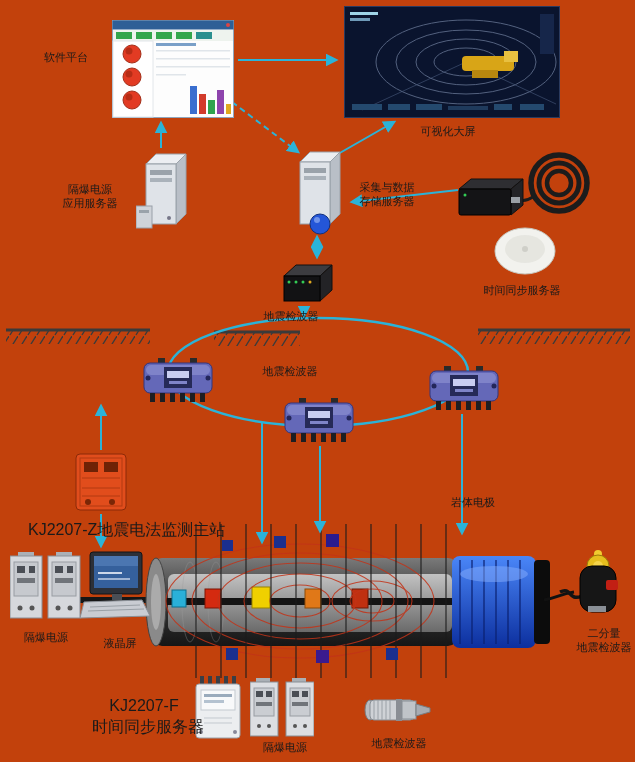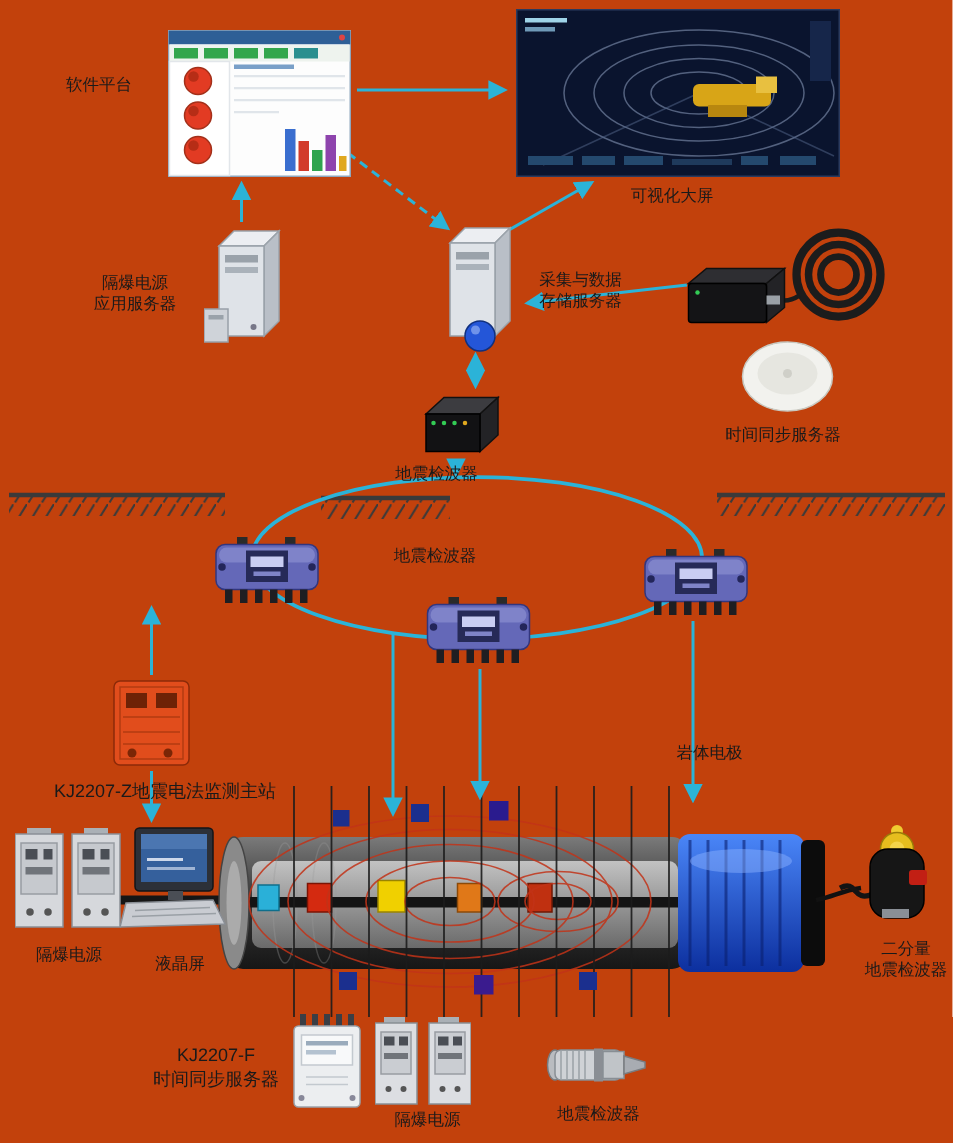--- a/index.html
+++ b/index.html
@@ -3,21 +3,21 @@
 <meta charset="utf-8">
 <style>
   *{margin:0;padding:0;box-sizing:border-box}
   html,body{background:#fff}
   body{font-family:"Liberation Sans","DejaVu Sans",sans-serif}
   #canvas{position:relative;width:635px;height:762px;background:#c2410c;overflow:hidden}
   #wires{position:absolute;left:0;top:0}
   .dev{position:absolute}
   .dev svg{display:block}
   .lbl{position:absolute;font-size:11px;color:#1a1a1a;text-align:center;line-height:1.3;white-space:nowrap}
-  .lbl.sm{font-size:12px}
+  .lbl.sm{font-size:16px}
 </style>
 </head>
 <body>
 
 <div id="canvas">
 
   <svg id="wires" width="635" height="762" viewBox="0 0 635 762">
     <defs>
       <marker id="arr" viewBox="0 0 10 10" refX="8" refY="5" markerWidth="6.5" markerHeight="6.5" orient="auto-start-reverse">
         <path d="M0,0 L10,5 L0,10 z" fill="#2bb3d8"></path>

